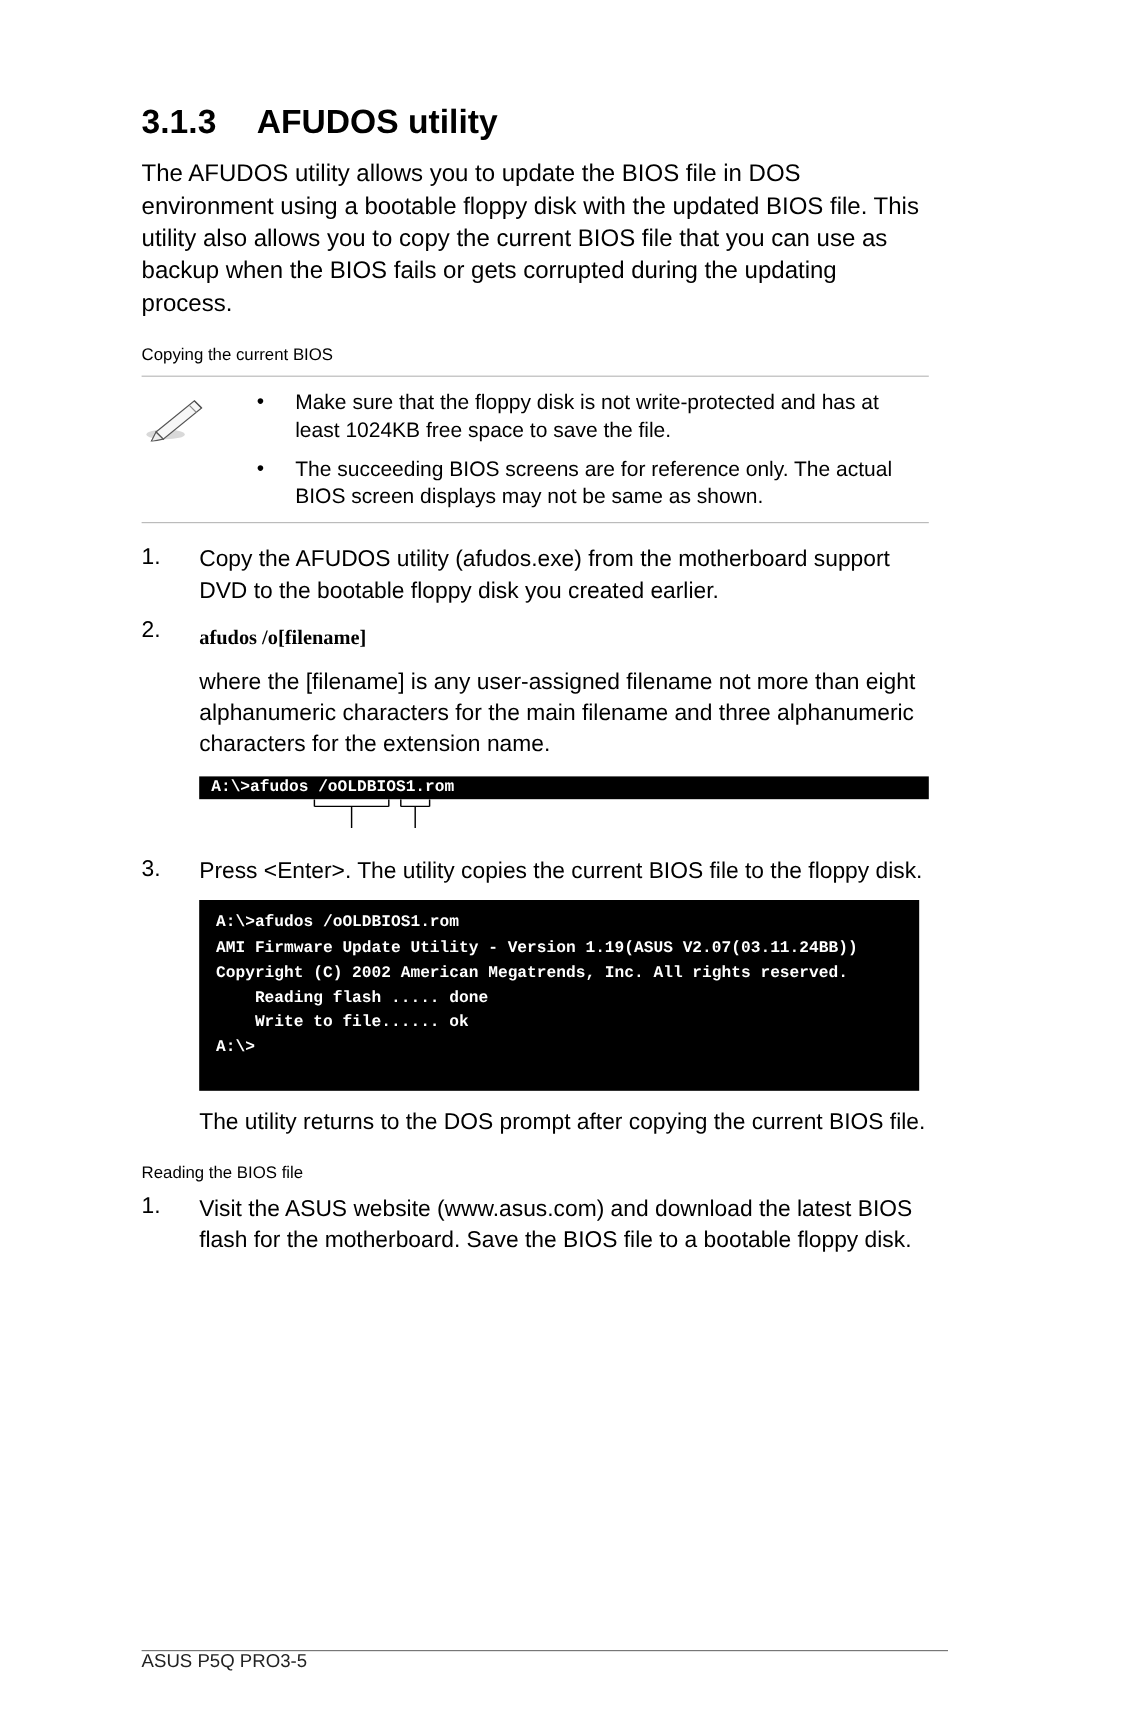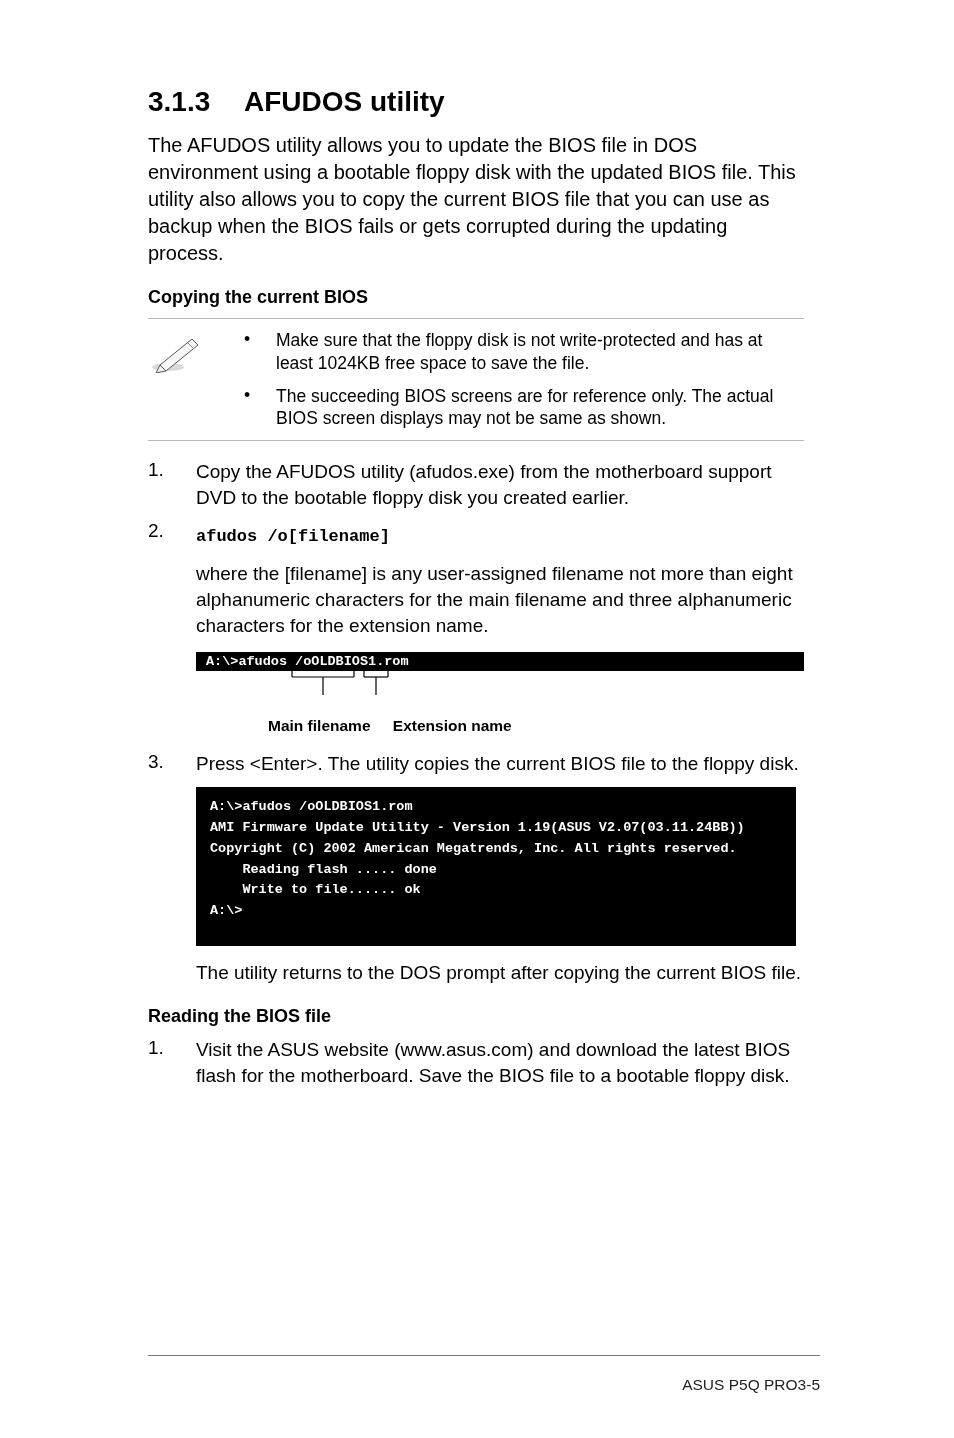--- a/index.html
+++ b/index.html
@@ -9,39 +9,38 @@
     font-family: Arial, Helvetica, sans-serif;
     color: #000;
     width: 954px;
   }
   .page {
     box-sizing: border-box;
     width: 870px;
     min-height: 1438px;
     padding: 86px 96px 50px 118px;
     position: relative;
-    margin-left: 30px;
   }
   h2.section-title {
     font-size: 28px;
     font-weight: bold;
     margin: 0 0 14px 0;
   }
   h2.section-title .num {
     display: inline-block;
     width: 96px;
   }
   p.body {
     font-size: 20px;
     line-height: 1.35;
     margin: 0 0 14px 0;
   }
   h3.sub {
-    font-size: 18px;
-    font-weight: bold;
+    font-size: 14px;
+    font-weight: normal;
     margin: 20px 0 10px 0;
   }
   .note-block {
     border-top: 1px solid #bbb;
     border-bottom: 1px solid #bbb;
     margin: 8px 0 18px 0;
     padding: 10px 0 10px 0;
     display: flex;
   }
   .note-icon {
@@ -83,21 +82,21 @@
   }
   ol.steps > li .num {
     width: 48px;
     flex: 0 0 48px;
   }
   ol.steps > li .content {
     flex: 1;
     line-height: 1.35;
   }
   .cmd {
-    font-family: Liberation Mono, monospace;
+    font-family: Liberation Serif, serif;
     font-weight: bold;
     font-size: 17px;
     margin-top: 6px;
   }
   .indent-para {
     margin: 12px 0 14px 48px;
     font-size: 19px;
     line-height: 1.35;
   }
   .code-strip {
@@ -135,24 +134,24 @@
     margin: 10px 8px 14px 48px;
     line-height: 1.55;
     white-space: pre;
   }
   .footer {
     position: absolute;
     bottom: 44px;
     left: 118px;
     right: 80px;
     border-top: 1px solid #777;
-    padding-top: 20px;
+    padding-top: 0;
     font-size: 15.5px;
     display: flex;
-    justify-content: flex-end;
+    justify-content: flex-start;
     color: #222;
   }
 </style>
 </head>
 <body>
 
 <div class="page">
 
   <h2 class="section-title">
     <span class="num">3.1.3</span><span>AFUDOS utility</span>
@@ -211,24 +210,20 @@
       <line x1="158" y1="0" x2="158" y2="6" stroke="#000" stroke-width="1.2"></line>
       <line x1="96" y1="6" x2="158" y2="6" stroke="#000" stroke-width="1.2"></line>
       <line x1="127" y1="6" x2="127" y2="24" stroke="#000" stroke-width="1.2"></line>
 
       <line x1="168" y1="0" x2="168" y2="6" stroke="#000" stroke-width="1.2"></line>
       <line x1="192" y1="0" x2="192" y2="6" stroke="#000" stroke-width="1.2"></line>
       <line x1="168" y1="6" x2="192" y2="6" stroke="#000" stroke-width="1.2"></line>
       <line x1="180" y1="6" x2="180" y2="24" stroke="#000" stroke-width="1.2"></line>
     </svg>
   </div>
-  <div class="diagram-labels">
-    <span class="l1">Main filename</span>
-    <span class="l2">Extension name</span>
-  </div>
 
   <ol class="steps">
     <li>
       <span class="num">3.</span>
       <span class="content">Press &lt;Enter&gt;. The utility copies the current BIOS file to the floppy disk.</span>
     </li>
   </ol>
 
   <div class="terminal">A:\&gt;afudos /oOLDBIOS1.rom
 AMI Firmware Update Utility - Version 1.19(ASUS V2.07(03.11.24BB))

